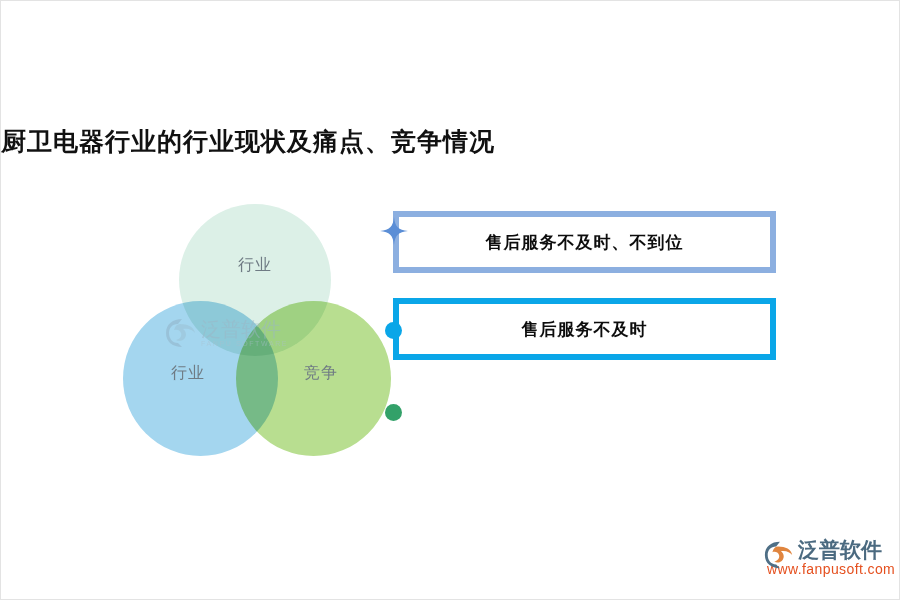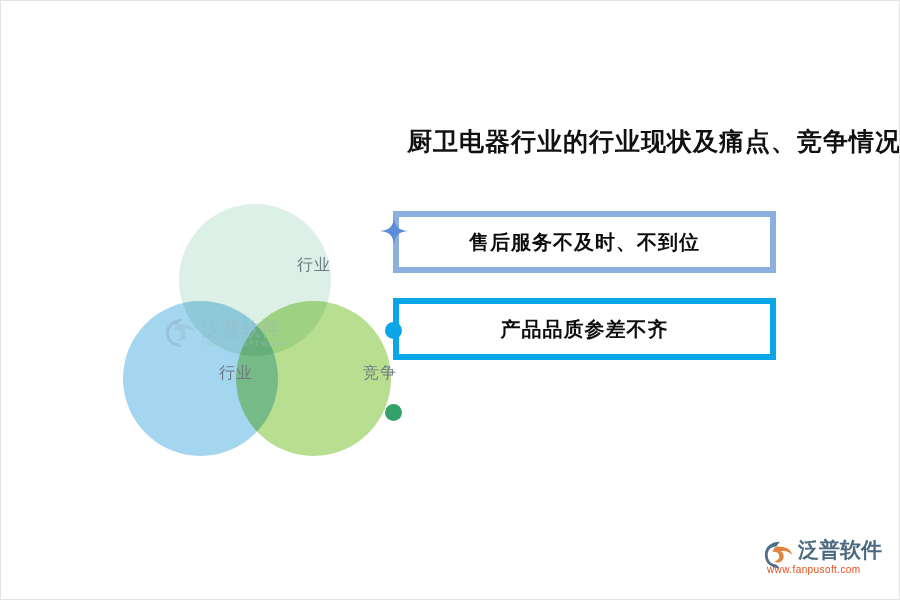--- a/index.html
+++ b/index.html
@@ -21,21 +21,21 @@
     border: 1px solid #e3e3e3;
     overflow: hidden;
   }
 
   
   .page-title {
     position: absolute;
     left: 0;
     top: 124px;
     width: 900px;
-    text-align: right;
+    text-align: left;
     font-size: 25px;
     font-weight: bold;
     color: #111111;
     letter-spacing: 1px;
     font-family: "Liberation Serif", "DejaVu Serif", serif;
     white-space: nowrap;
   }
 
   
   .venn {
@@ -87,25 +87,25 @@
     left: 56px;
     top: 50px;
     width: 152px;
   }
   .label-pain {
     left: 0px;
     top: 158px;
     width: 130px;
   }
   .label-compete {
-    left: 144px;
+    left: 133px;
     top: 158px;
     width: 130px;
   }
-  .venn-label .ln { display: block; text-align: right; }
+  .venn-label .ln { display: block; }
 
   
   .venn-watermark {
     position: absolute;
     left: 163px;
     top: 312px;
     width: 170px;
     height: 40px;
     z-index: 3;
     opacity: 0.50;
@@ -145,21 +145,21 @@
     left: 392px;
     width: 383px;
     height: 62px;
     background: #ffffff;
     box-sizing: border-box;
     display: flex;
     align-items: center;
     justify-content: center;
   }
   .box-label {
-    font-size: 20px;
+    font-size: 17px;
     font-weight: bold;
     color: #0d0d0d;
     letter-spacing: 1px;
     font-family: "Liberation Serif", "DejaVu Serif", serif;
     white-space: nowrap;
   }
   .box-1 { top: 210px; border: 6px solid #8cafe0; }
   .box-2 { top: 297px; border: 6px solid #0aa6e8; }
   .box-3 { top: 380px; border: 6px solid #33a169; }
 
@@ -213,21 +213,21 @@
     display: block;
     font-size: 21px;
     line-height: 23px;
     color: #4b6a80;
     font-family: "Liberation Serif", "DejaVu Serif", serif;
     font-weight: bold;
     letter-spacing: 0px;
   }
   .footer-logo .logo-url {
     display: block;
-    font-size: 10px;
+    font-size: 14px;
     line-height: 13px;
     color: #e5501f;
     font-family: "Liberation Sans", sans-serif;
     letter-spacing: 0.4px;
     margin-top: 1px;
     margin-left: -31px;
   }
 </style>
 </head>
 <body>
@@ -266,21 +266,21 @@
       <span class="wm-cn">泛普软件</span>
       <span class="wm-en">FANPU SOFTWARE</span>
     </span>
   </div>
 
   <div class="box box-1">
     <span class="box-label">售后服务不及时、不到位</span>
   </div>
 
   <div class="box box-2">
-    <span class="box-label">产品品质参差不齐</span>
+    <span class="box-label">售后服务不及时</span>
   </div>
 
 
   <span class="marker marker-star">
     <svg width="28" height="28" viewBox="0 0 28 28" xmlns="http://www.w3.org/2000/svg">
       <path d="M14 0 C14.8 9.5 18.5 13.2 28 14 C18.5 14.8 14.8 18.5 14 28 C13.2 18.5 9.5 14.8 0 14 C9.5 13.2 13.2 9.5 14 0 Z" fill="#5b8ed6"></path>
     </svg>
   </span>
 
   <span class="marker marker-dot-blue"></span>

